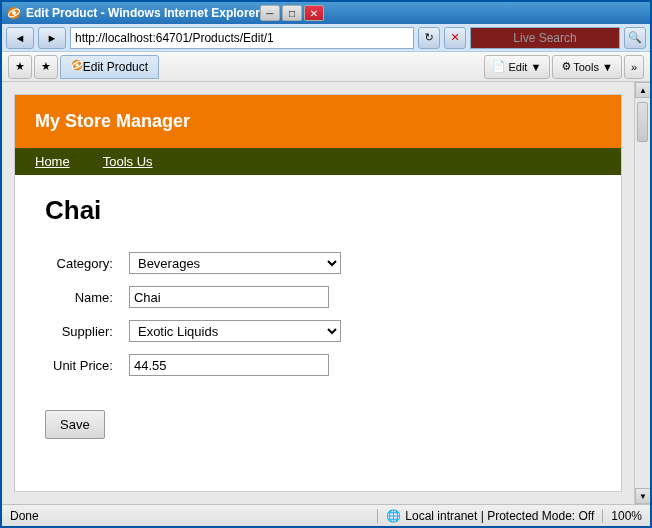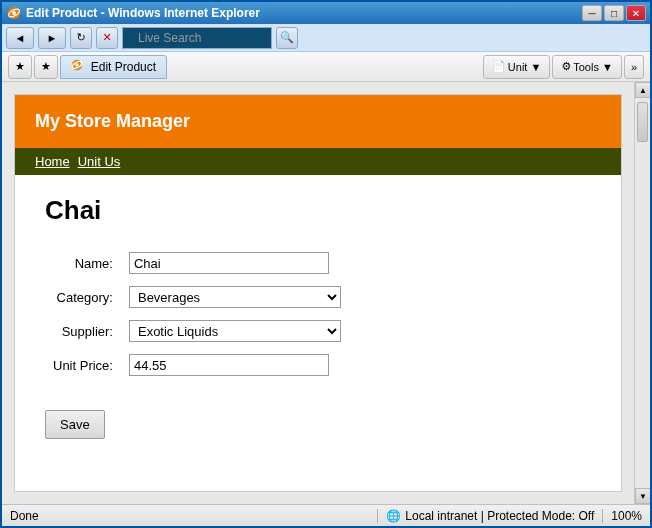--- a/index.html
+++ b/index.html
@@ -13,21 +13,21 @@
       display: flex;
       flex-direction: column;
       background: #f0f0f0;
     }
 
     .title-bar {
       background: linear-gradient(to bottom, #4a9bd4, #2370b8);
       height: 22px;
       display: flex;
       align-items: center;
-      justify-content: space-between;
+      justify-content: flex-start;
       padding: 0 4px;
       flex-shrink: 0;
     }
     .title-bar-left {
       display: flex;
       align-items: center;
       gap: 4px;
     }
     .title-bar-icon {
       width: 16px;
@@ -131,26 +131,27 @@
       align-items: center;
       justify-content: center;
       cursor: pointer;
       font-size: 11px;
       color: #c00;
     }
     .search-box {
       width: 150px;
       height: 22px;
       border: 1px solid #8aaccc;
-      background: #0c4a6e;
+      background: #7f1d1d;
       padding: 0 15px;
       font-size: 12px;
       display: flex;
       align-items: center;
       color: #999;
+      justify-content: center;
     }
 
     
     .toolbar {
       background: linear-gradient(to bottom, #f8f8f8, #e8e8e8);
       height: 30px;
       display: flex;
       align-items: center;
       padding: 0 6px;
       gap: 2px;
@@ -176,21 +177,21 @@
       flex: 1;
     }
     .tab {
       height: 24px;
       padding: 0 10px;
       background: linear-gradient(to bottom, #e0ecf8, #c8dcf0);
       border: 1px solid #90b0d0;
       border-radius: 3px 3px 0 0;
       display: flex;
       align-items: center;
-      gap: 8px;
+      gap: 0;
       font-size: 12px;
       cursor: pointer;
     }
     .tab-icon {
       color: #e8820c;
     }
     .toolbar-right {
       display: flex;
       gap: 2px;
     }
@@ -296,21 +297,21 @@
     }
     .site-title {
       color: #fff;
       font-size: 18px;
       font-weight: bold;
     }
     .site-nav {
       background: #3d4b00;
       padding: 6px 20px;
       display: flex;
-      gap: 8px;
+      gap: 33px;
     }
     .nav-link {
       color: #fff;
       text-decoration: underline;
       font-size: 13px;
       cursor: pointer;
     }
     .page-content {
       padding: 20px 30px;
     }
@@ -378,20 +379,23 @@
       <div class="title-btn close">✕</div>
     </div>
   </div>
 
   <div class="address-bar">
     <div class="nav-btn">
       <span>◄</span>
     </div>
     <div class="nav-btn">
       <span>►</span>
+    </div>
+    <div class="address-box">
+      <span class="address-text">http://localhost:64701/Products/Edit/1</span>
     </div>
     <div class="refresh-btn">
       <span>↻</span>
     </div>
     <div class="stop-btn">
       <span>✕</span>
     </div>
     <div class="search-box">
       <span>Live Search</span>
     </div>
@@ -415,21 +419,21 @@
             <ellipse cx="7" cy="7" rx="6" ry="3" fill="none" stroke="#fff" stroke-width="1.5" transform="rotate(-30 7 7)"></ellipse>
             <circle cx="7" cy="7" r="2" fill="#fff"></circle>
           </svg>
         </span>
         <span>Edit Product</span>
       </div>
     </div>
     <div class="toolbar-right">
       <div class="toolbar-right-btn">
         <span>📄</span>
-        <span>Unit ▼</span>
+        <span>Edit ▼</span>
       </div>
       <div class="toolbar-right-btn">
         <span>⚙</span>
         <span>Tools ▼</span>
       </div>
       <div class="toolbar-btn">
         <span>»</span>
       </div>
     </div>
   </div>
@@ -437,44 +441,44 @@
   <div class="browser-content">
     <div class="page-area">
       <div class="web-page">
 
         <div class="site-header">
           <div class="site-title">My Store Manager</div>
         </div>
 
         <div class="site-nav">
           <span class="nav-link">Home</span>
-          <span class="nav-link">Unit Us</span>
+          <span class="nav-link">Tools Us</span>
         </div>
 
         <div class="page-content">
           <div class="product-title">Chai</div>
 
           <table class="form-table">
             <tbody>
                 <tr>
-              <td class="form-label">Name:</td>
-              <td>
-                <input type="text" class="form-input" value="Chai" style="">
-              </td>
-            </tr>
-            <tr>
               <td class="form-label">Category:</td>
               <td>
                 <select class="form-select">
                   <option>Beverages</option>
                   <option>Condiments</option>
                   <option>Confections</option>
                   <option>Dairy Products</option>
                   <option>Grains/Cereals</option>
                 </select>
+              </td>
+            </tr>
+            <tr>
+              <td class="form-label">Name:</td>
+              <td>
+                <input type="text" class="form-input" value="Chai" style="">
               </td>
             </tr>
             <tr>
               <td class="form-label">Supplier:</td>
               <td>
                 <select class="form-select">
                   <option>Exotic Liquids</option>
                   <option>New Orleans Cajun Delights</option>
                   <option>Grandma Kelly's Homestead</option>
                 </select>

